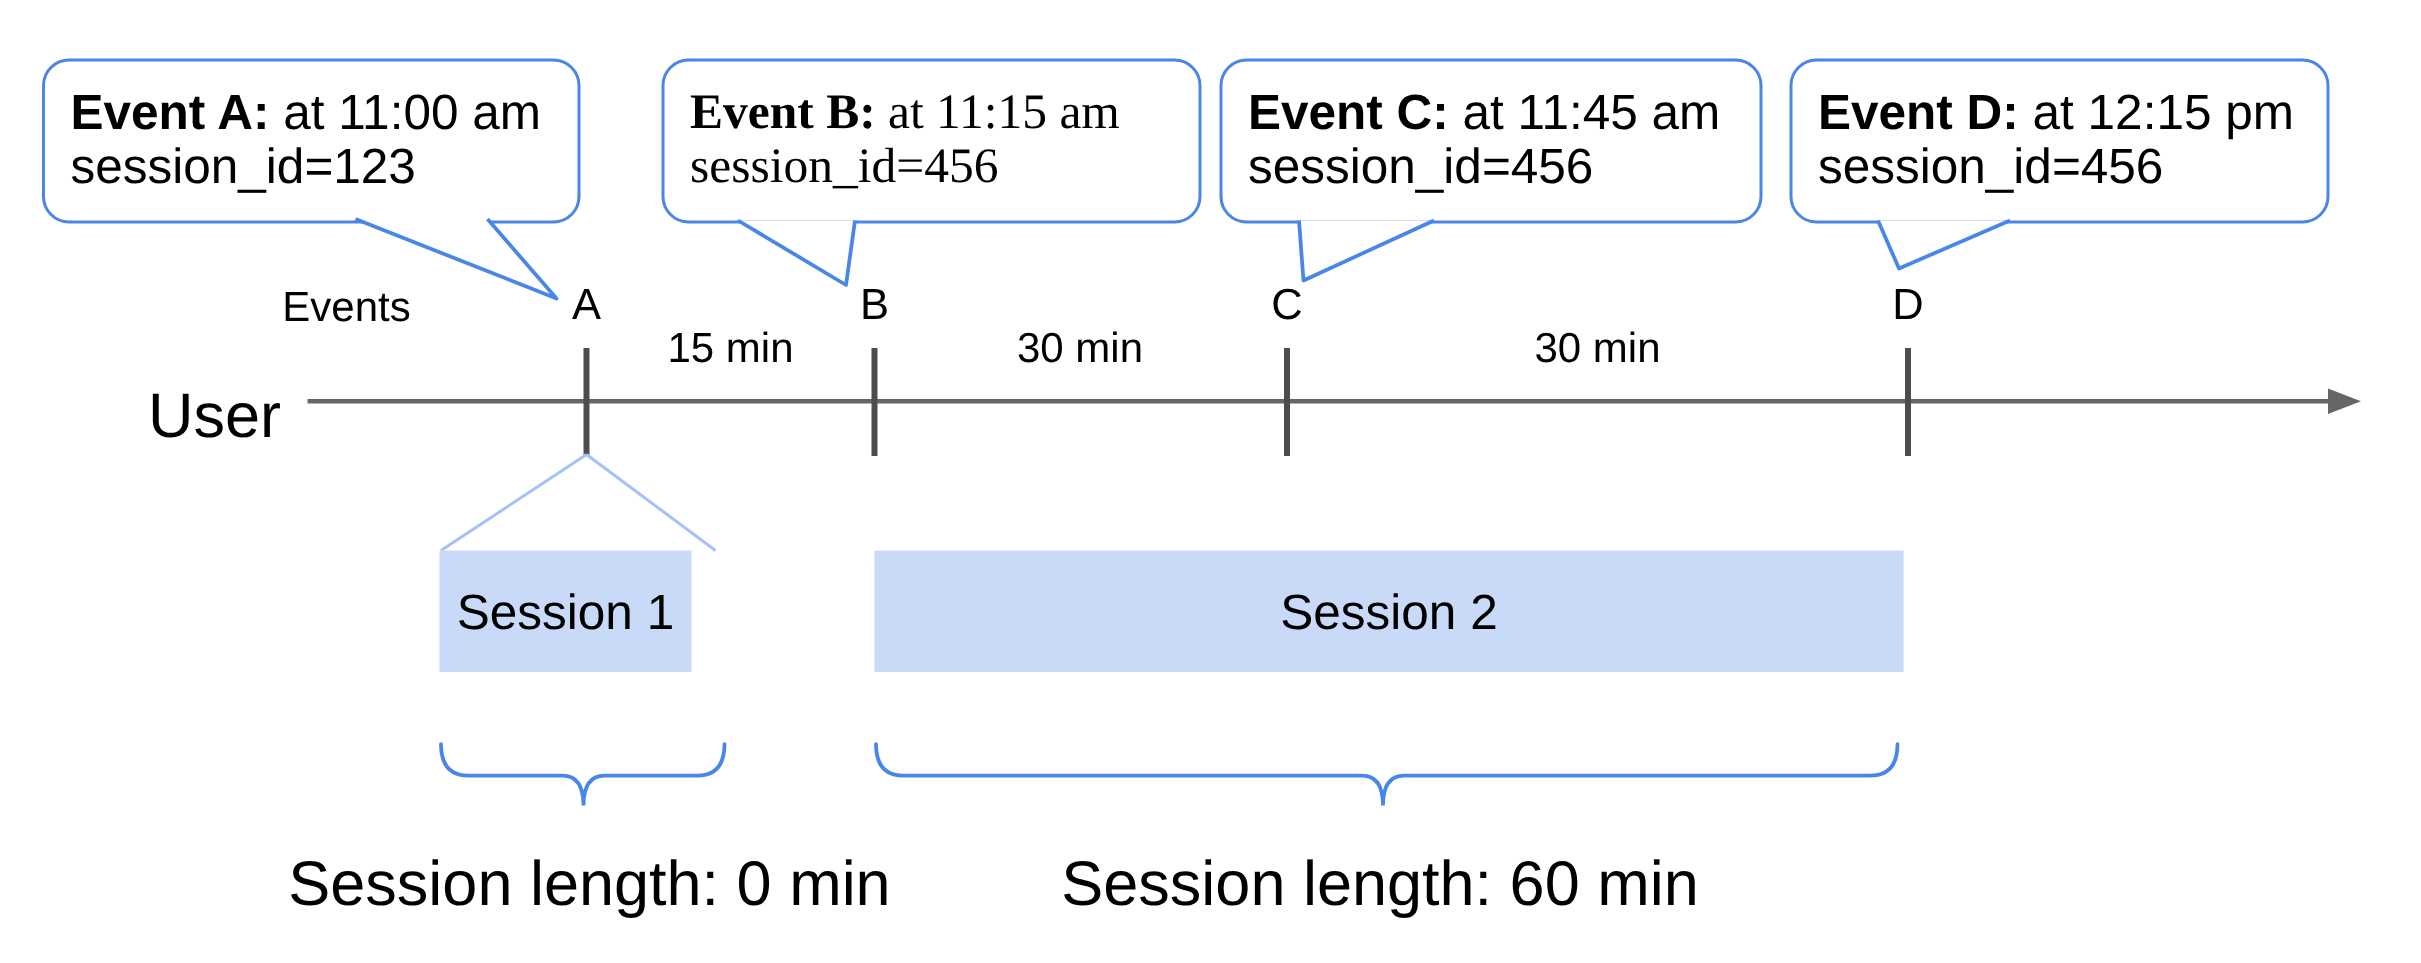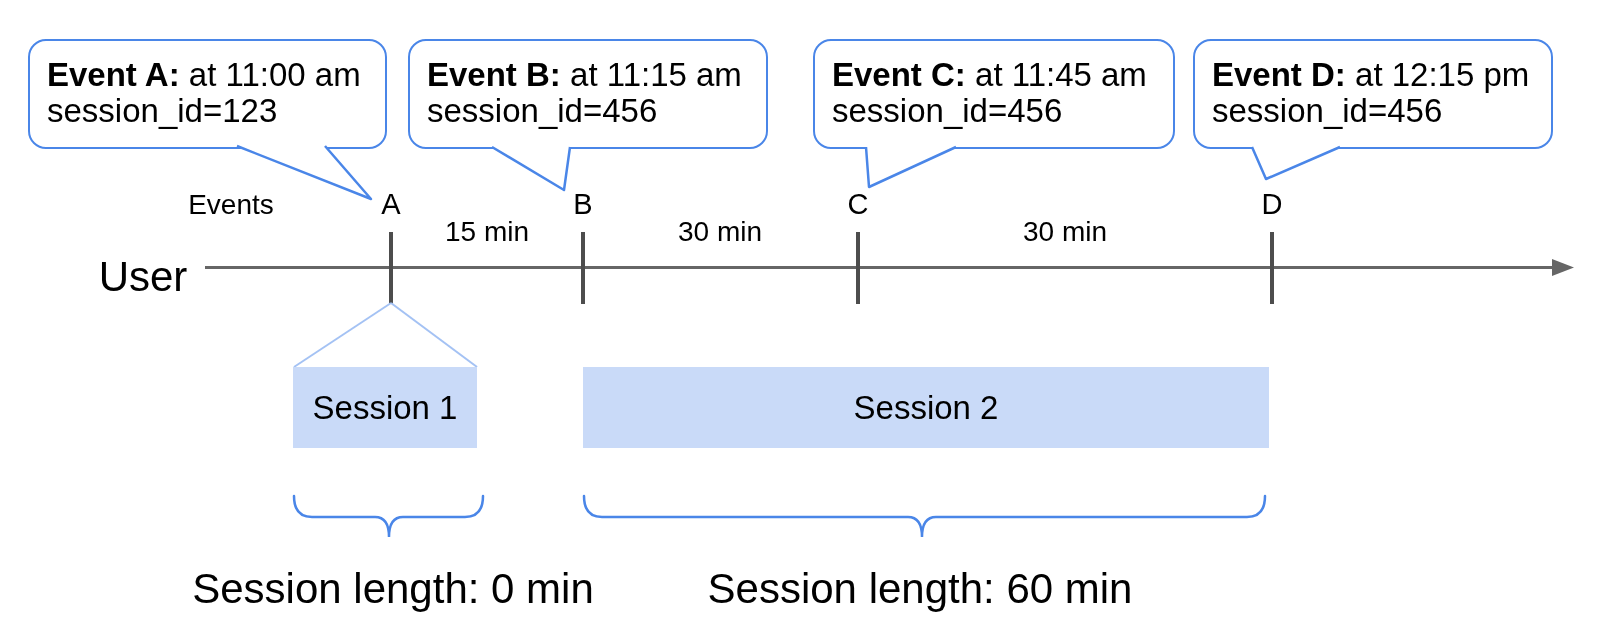--- a/index.html
+++ b/index.html
@@ -58,21 +58,21 @@
     <line x1="391" y1="303" x2="477" y2="367" stroke="#a4c2f4" stroke-width="2"></line>
 
     <path d="M 294 496 Q 294 517 312 517 L 375 517 Q 389 517 389 537 Q 389 517 403 517 L 465 517 Q 483 517 483 496" fill="none" stroke="#4a86e8" stroke-width="2.5" stroke-linecap="round"></path>
     <path d="M 584 496 Q 584 517 602 517 L 908 517 Q 922 517 922 537 Q 922 517 936 517 L 1247 517 Q 1265 517 1265 496" fill="none" stroke="#4a86e8" stroke-width="2.5" stroke-linecap="round"></path>
   </svg>
 
   <div class="callout" style="left:28px;width:359px;">
     <div><span class="b">Event A:</span> <span>at 11:00 am</span></div>
     <div>session_id=123</div>
   </div>
-  <div class="callout" style="left:408px;width:360px;">
+  <div class="callout" style="left:441px;width:360px;font-family:Liberation Serif, serif;">
     <div><span class="b">Event B:</span> <span>at 11:15 am</span></div>
     <div>session_id=456</div>
   </div>
   <div class="callout" style="left:813px;width:362px;">
     <div><span class="b">Event C:</span> <span>at 11:45 am</span></div>
     <div>session_id=456</div>
   </div>
   <div class="callout" style="left:1193px;width:360px;">
     <div><span class="b">Event D:</span> <span>at 12:15 pm</span></div>
     <div>session_id=456</div>
@@ -90,21 +90,21 @@
 
   <div class="lbl event-letter" style="left:391px;top:204px;">A</div>
   <div class="lbl event-letter" style="left:583px;top:204px;">B</div>
   <div class="lbl event-letter" style="left:858px;top:204px;">C</div>
   <div class="lbl event-letter" style="left:1272px;top:204px;">D</div>
 
   <div class="lbl gap-label" style="left:487px;top:232px;">15 min</div>
   <div class="lbl gap-label" style="left:720px;top:232px;">30 min</div>
   <div class="lbl gap-label" style="left:1065px;top:232px;">30 min</div>
 
-  <div class="session-box" style="left:293px;width:184px;">
+  <div class="session-box" style="left:293px;width:168px;">
     <span>Session 1</span>
   </div>
   <div class="session-box" style="left:583px;width:686px;">
     <span>Session 2</span>
   </div>
 
   <div class="lbl length-label" style="left:393px;top:589px;">Session length: 0 min</div>
   <div class="lbl length-label" style="left:920px;top:589px;">Session length: 60 min</div>
 
 </div>

